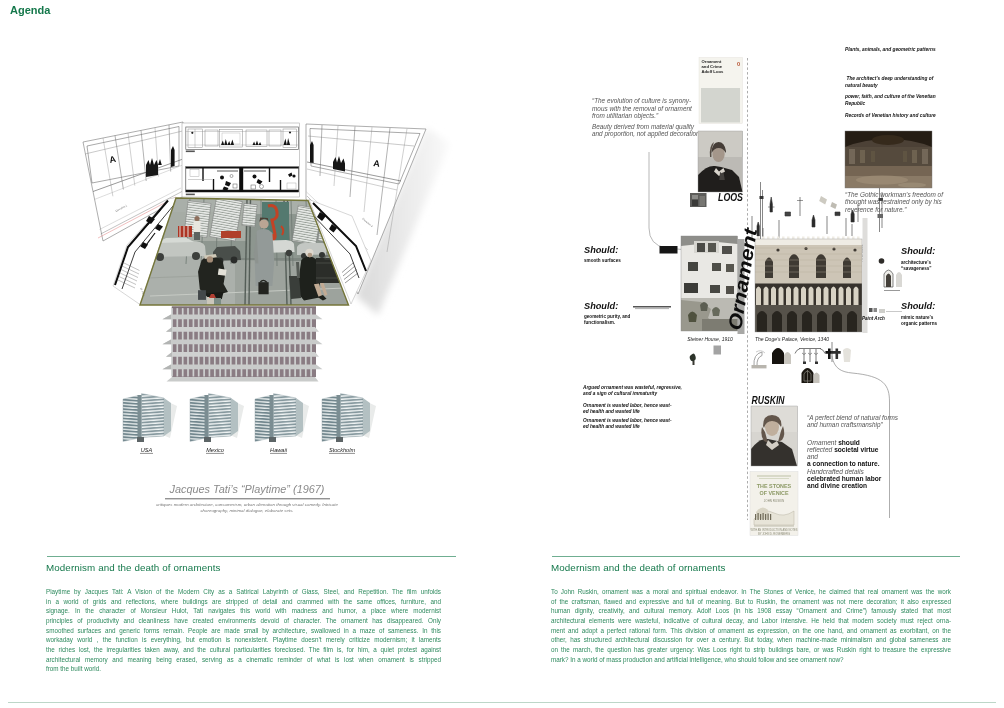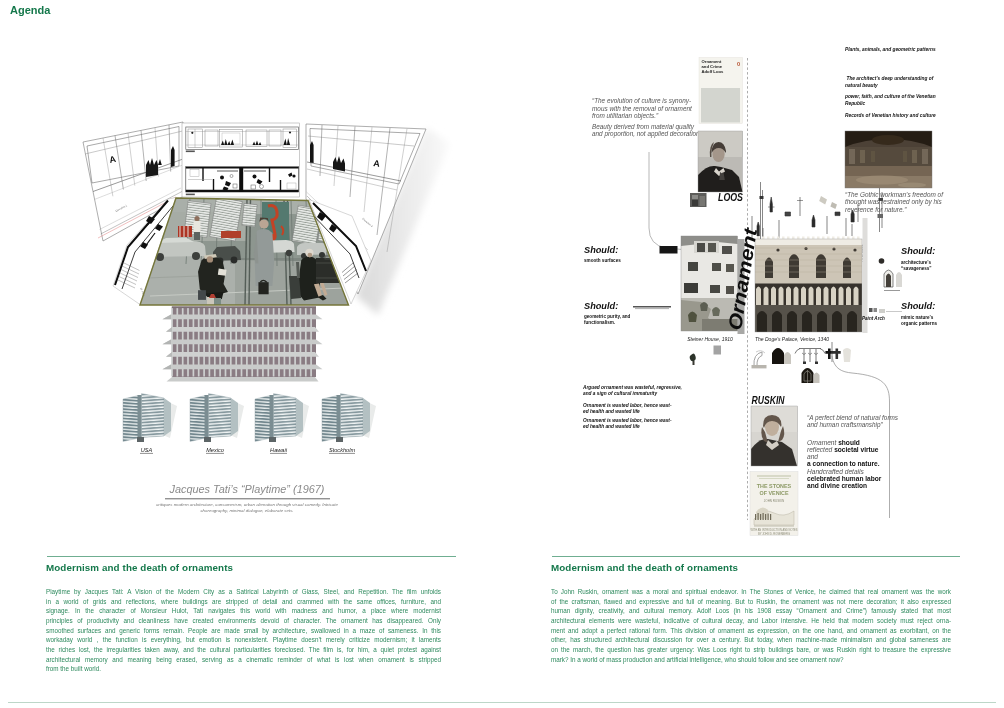--- a/index.html
+++ b/index.html
@@ -1,21 +1,21 @@
 <!DOCTYPE html>
 <html><head>
 <meta charset="utf-8">
 <style>
   html,body{margin:0;padding:0;background:#ffffff;}
   body{width:1004px;height:708px;position:relative;overflow:hidden;
        font-family:"Liberation Sans", sans-serif;}
   .abs{position:absolute;}
   .para{color:#2e8a5e;font-size:6.3px;line-height:9.65px;text-align:justify;text-align-last:justify;}
   .para .last{text-align-last:left;}
-  .h1{color:#15784b;font-weight:bold;font-size:9.8px;letter-spacing:0.1px;}
+  .h1{color:#15784b;font-weight:normal;font-size:9.8px;letter-spacing:0.1px;}
   .rule{background:#6fae91;height:1px;}
 </style>
 </head>
 <body>
 
 <div class="abs" style="left:10px;top:4px;color:#15784b;font-weight:bold;font-size:11px;">Agenda</div>
 
 <svg class="abs" style="left:0;top:0" width="1004" height="708" viewBox="0 0 1004 708">
 <defs>
 <pattern id="slatA" width="6" height="3.1" patternUnits="userSpaceOnUse" patternTransform="rotate(-4)">

